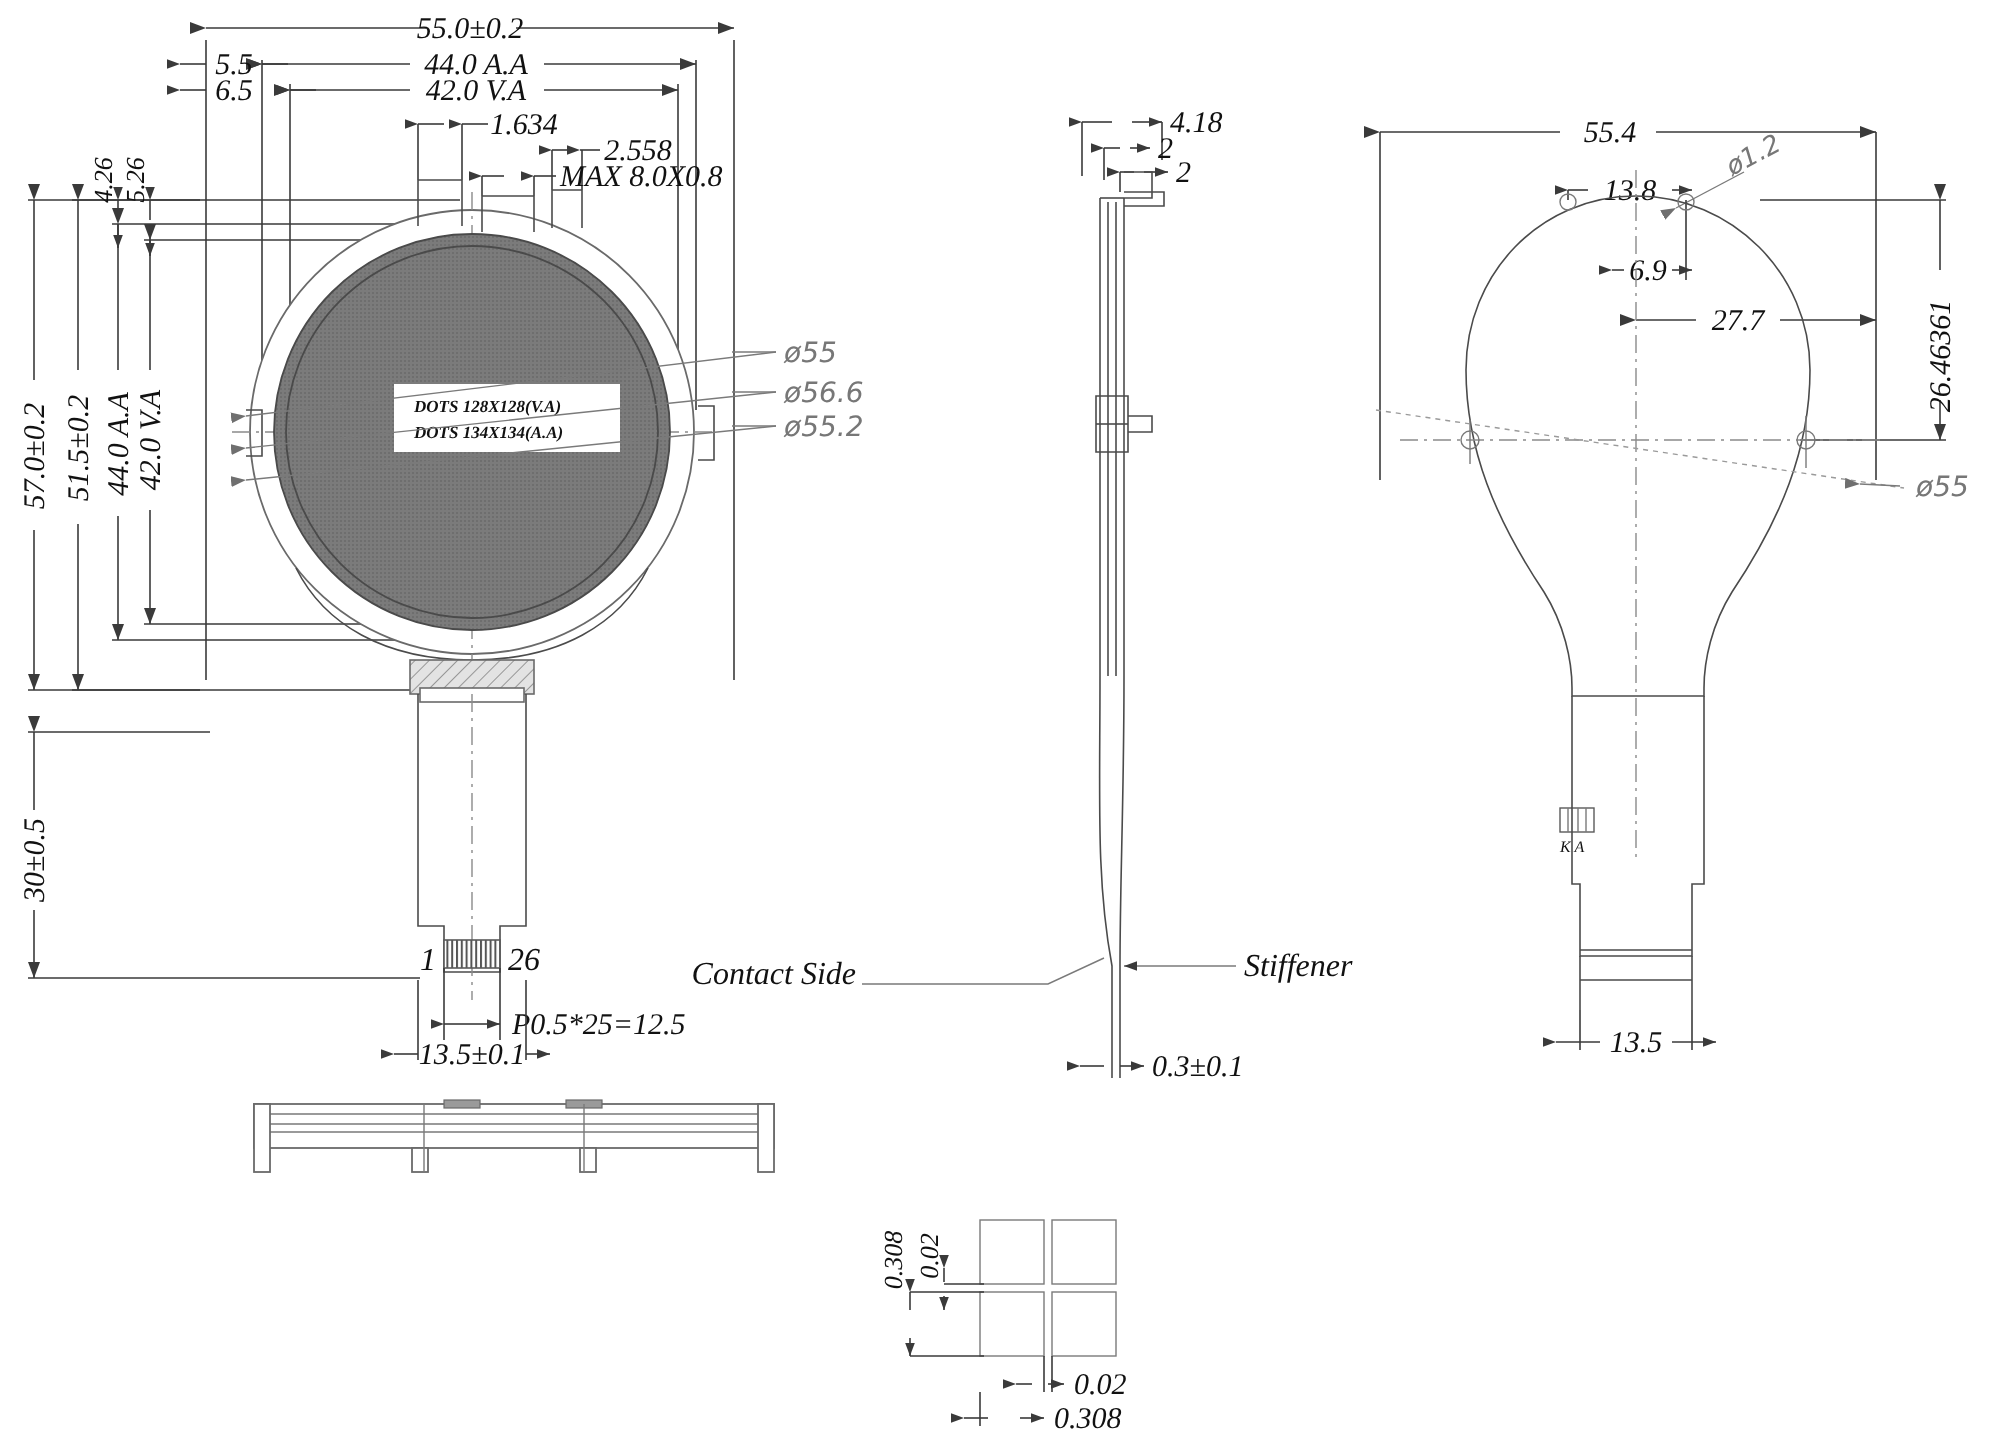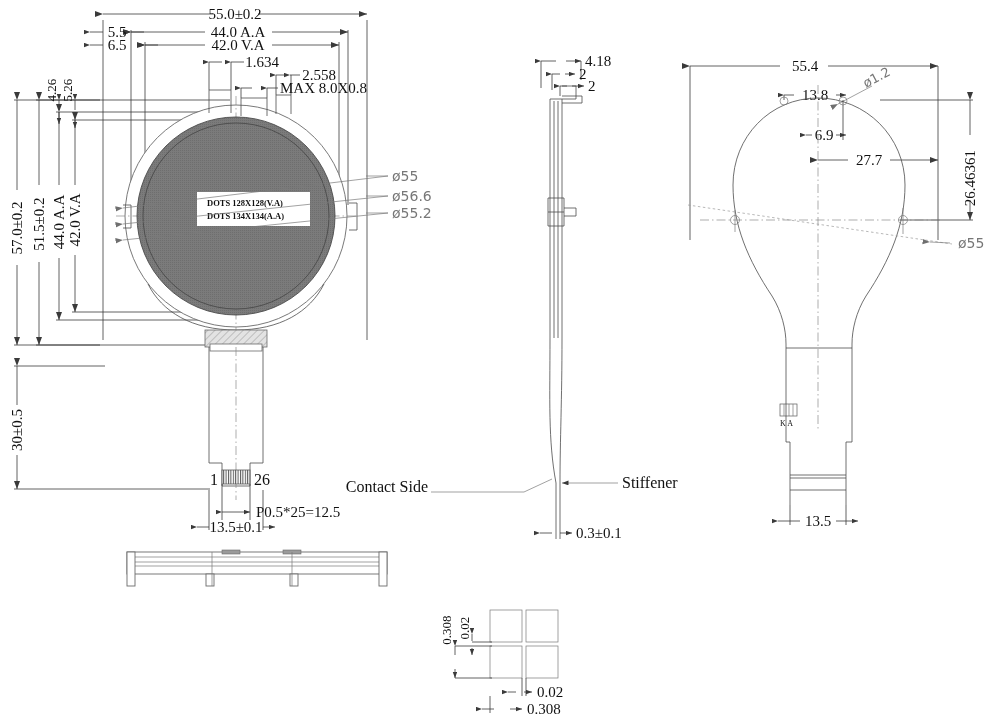--- a/index.html
+++ b/index.html
@@ -1,18 +1,18 @@
 <!DOCTYPE html>
 <html><head>
 <meta charset="utf-8">
 <style>
   html,body{margin:0;padding:0;background:#ffffff;}
   body{width:1000px;height:718px;position:relative;overflow:hidden;
        font-family:"Liberation Serif",serif;color:#111;}
-  #sheet{position:absolute;left:0;top:0;width:808px;height:718px;}
+  #sheet{position:absolute;left:0;top:0;width:808px;height:718px;font-style:italic;}
   svg{position:absolute;left:0;top:0;}
   .dimtxt{font-family:"Liberation Serif",serif;font-size:15px;fill:#111;}
   .dimtxt.sm{font-size:13px;}
   .dimtxt.lbl{font-size:16px;}
   .dots{font-family:"Liberation Serif",serif;font-size:8.5px;fill:#111;font-weight:bold;}
   .dia{font-family:"DejaVu Sans",sans-serif;font-size:14px;fill:#777;}
   .dia2{font-family:"DejaVu Sans",sans-serif;font-size:13px;fill:#777;}
   .ka{font-family:"Liberation Serif",serif;font-size:8px;fill:#111;}
   .ln{stroke:#4b4b4b;stroke-width:.8;fill:none;}
   .lnthin{stroke:#7a7a7a;stroke-width:.7;fill:none;}

